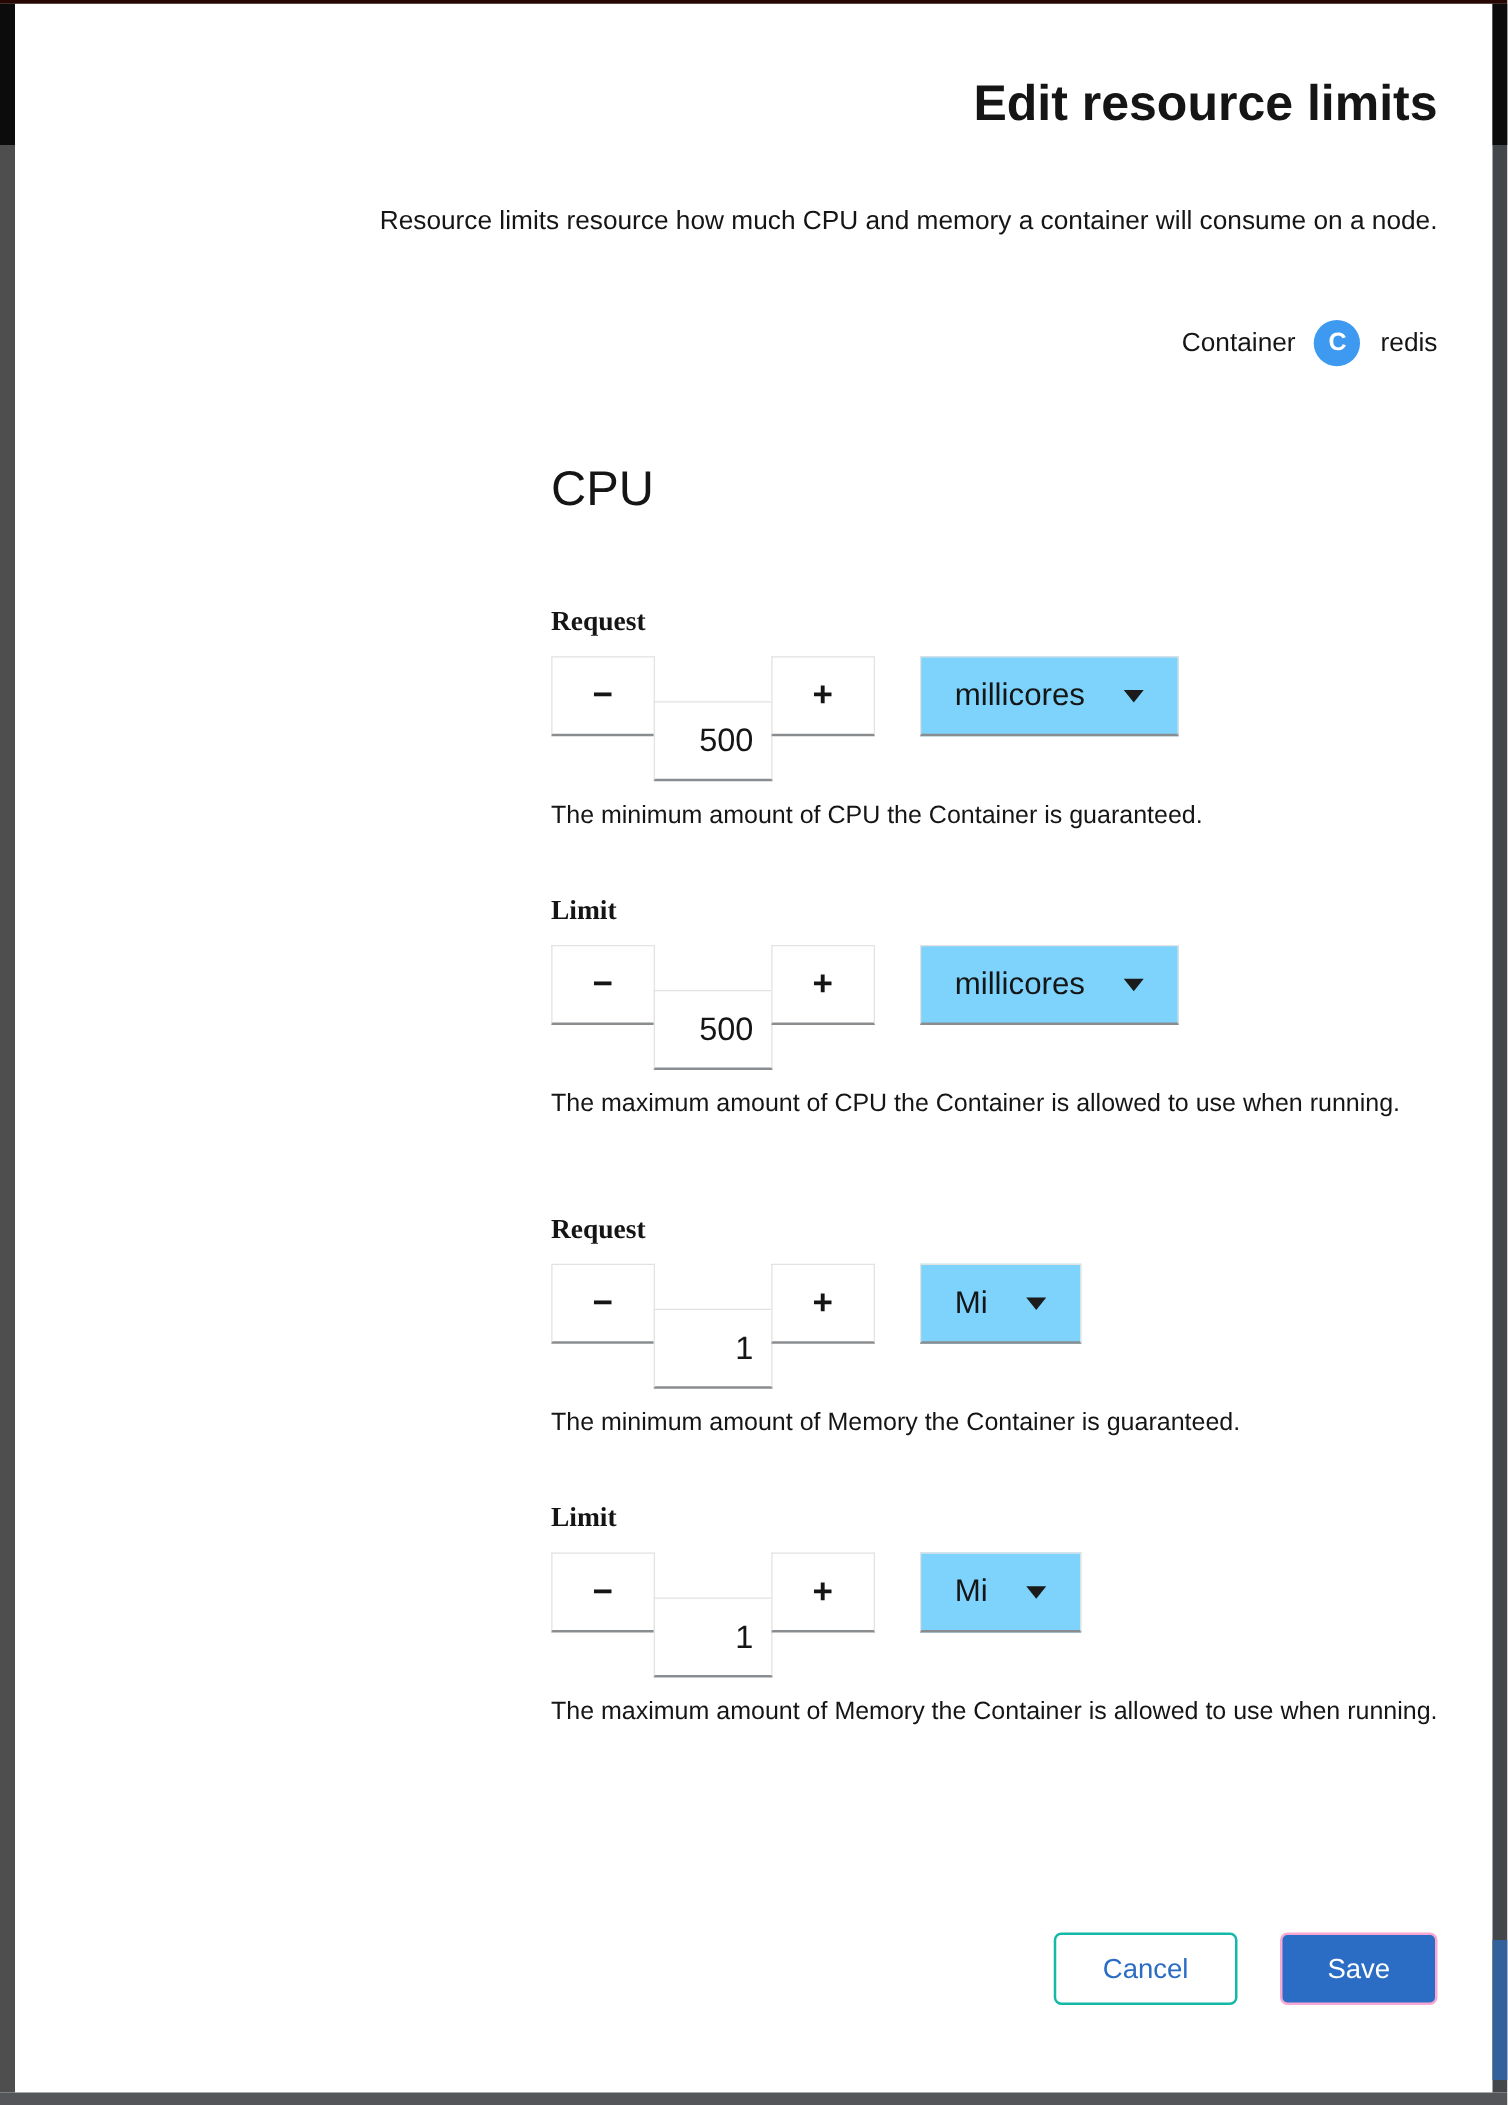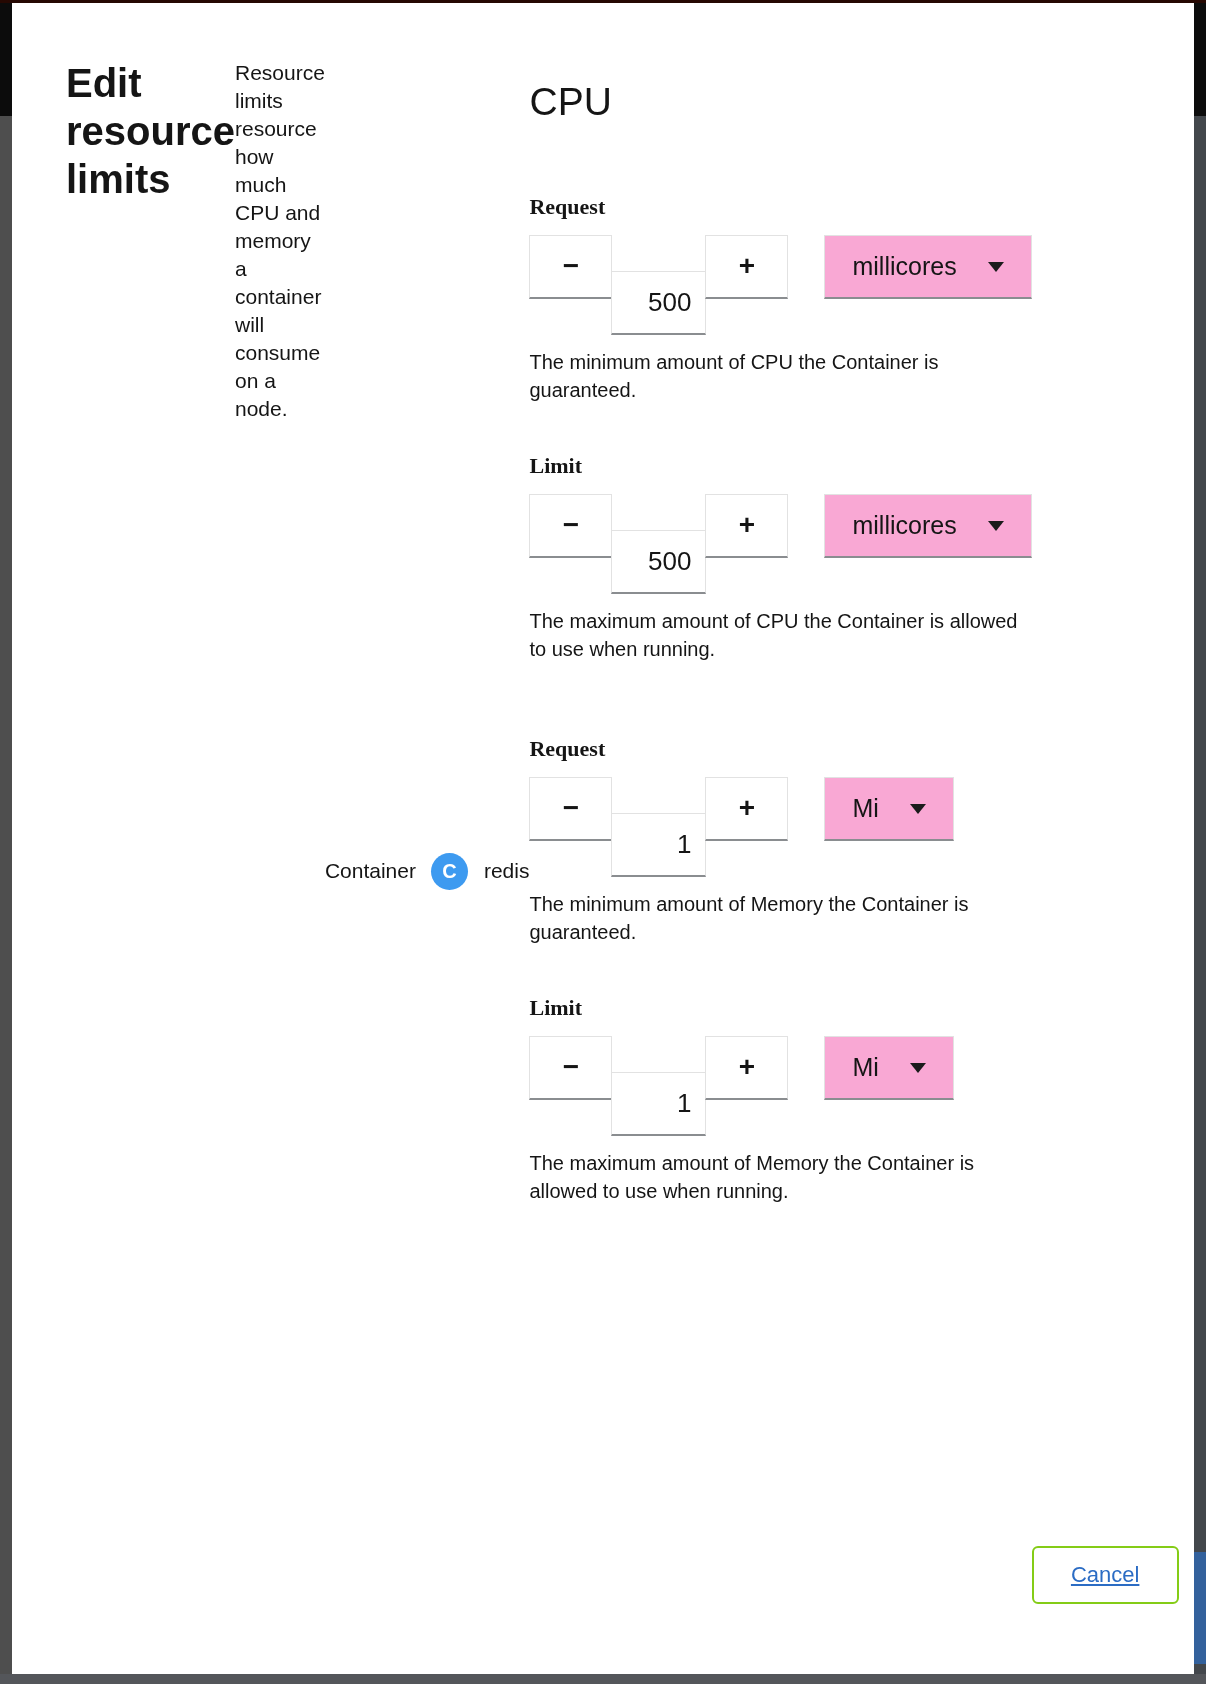--- a/index.html
+++ b/index.html
@@ -19,21 +19,21 @@
   .edge-right .edge-black { position: absolute; left: 0; top: 0; width: 100%; height: 113px; background: #0c0c0c; }
   .edge-right .edge-blue  { position: absolute; left: 0; bottom: 10px; width: 100%; height: 112px; background: #33619c; }
   .edge-bottom { position: absolute; left: 0; bottom: 0; width: 1206px; height: 10px; background: #54565a; z-index: 5; }
 
   
   .modal {
     position: absolute; left: 12px; top: 3px; width: 1192px; height: 1671px;
     background: #ffffff; color: #151515;
     padding: 0 54px;
     z-index: 3;
-    display: flex; flex-direction: row;
+    display: flex; flex-direction: column; align-items: flex-end;
   }
   .modal-title {
     margin-top: 56px;
     font-size: 40px; line-height: 48px; font-weight: 700;
     letter-spacing: 0;
   }
   .modal-desc {
     margin-top: 56px;
     font-size: 21px; line-height: 28px; font-weight: 400;
   }
@@ -84,21 +84,21 @@
     width: 95px;
     font-family: inherit;
     font-size: 26px; color: #151515;
     text-align: right; padding-right: 14px;
     outline: none;
     margin-top: 36px;
   }
   .unit-dropdown {
     margin-left: 36px;
     height: 64px;
-    background: #f9a8d4;
+    background: #7dd3fc;
     border: 1px solid #e2e2e2;
     border-bottom: 2px solid #8a8d90;
     display: inline-flex; align-items: center;
     padding: 0 27px;
     font-family: inherit; font-size: 25px; color: #151515;
     cursor: pointer;
   }
   .unit-dropdown .caret {
     margin-left: 31px;
     width: 0; height: 0;
@@ -121,23 +121,22 @@
   .btn {
     height: 58px;
     border-radius: 6px;
     font-family: inherit; font-size: 22px;
     display: inline-flex; align-items: center; justify-content: center;
     cursor: pointer;
   }
   .btn-secondary {
     width: 147px;
     background: #ffffff;
-    border: 2px solid #84cc16;
+    border: 2px solid #14b8a6;
     color: #2b6cc4;
-    text-decoration: underline;
   }
   .btn-primary {
     width: 126px;
     background: #2b6cc4;
     border: 2px solid #f9a8d4;
     color: #ffffff;
   }
 </style>
 </head>
 <body>

